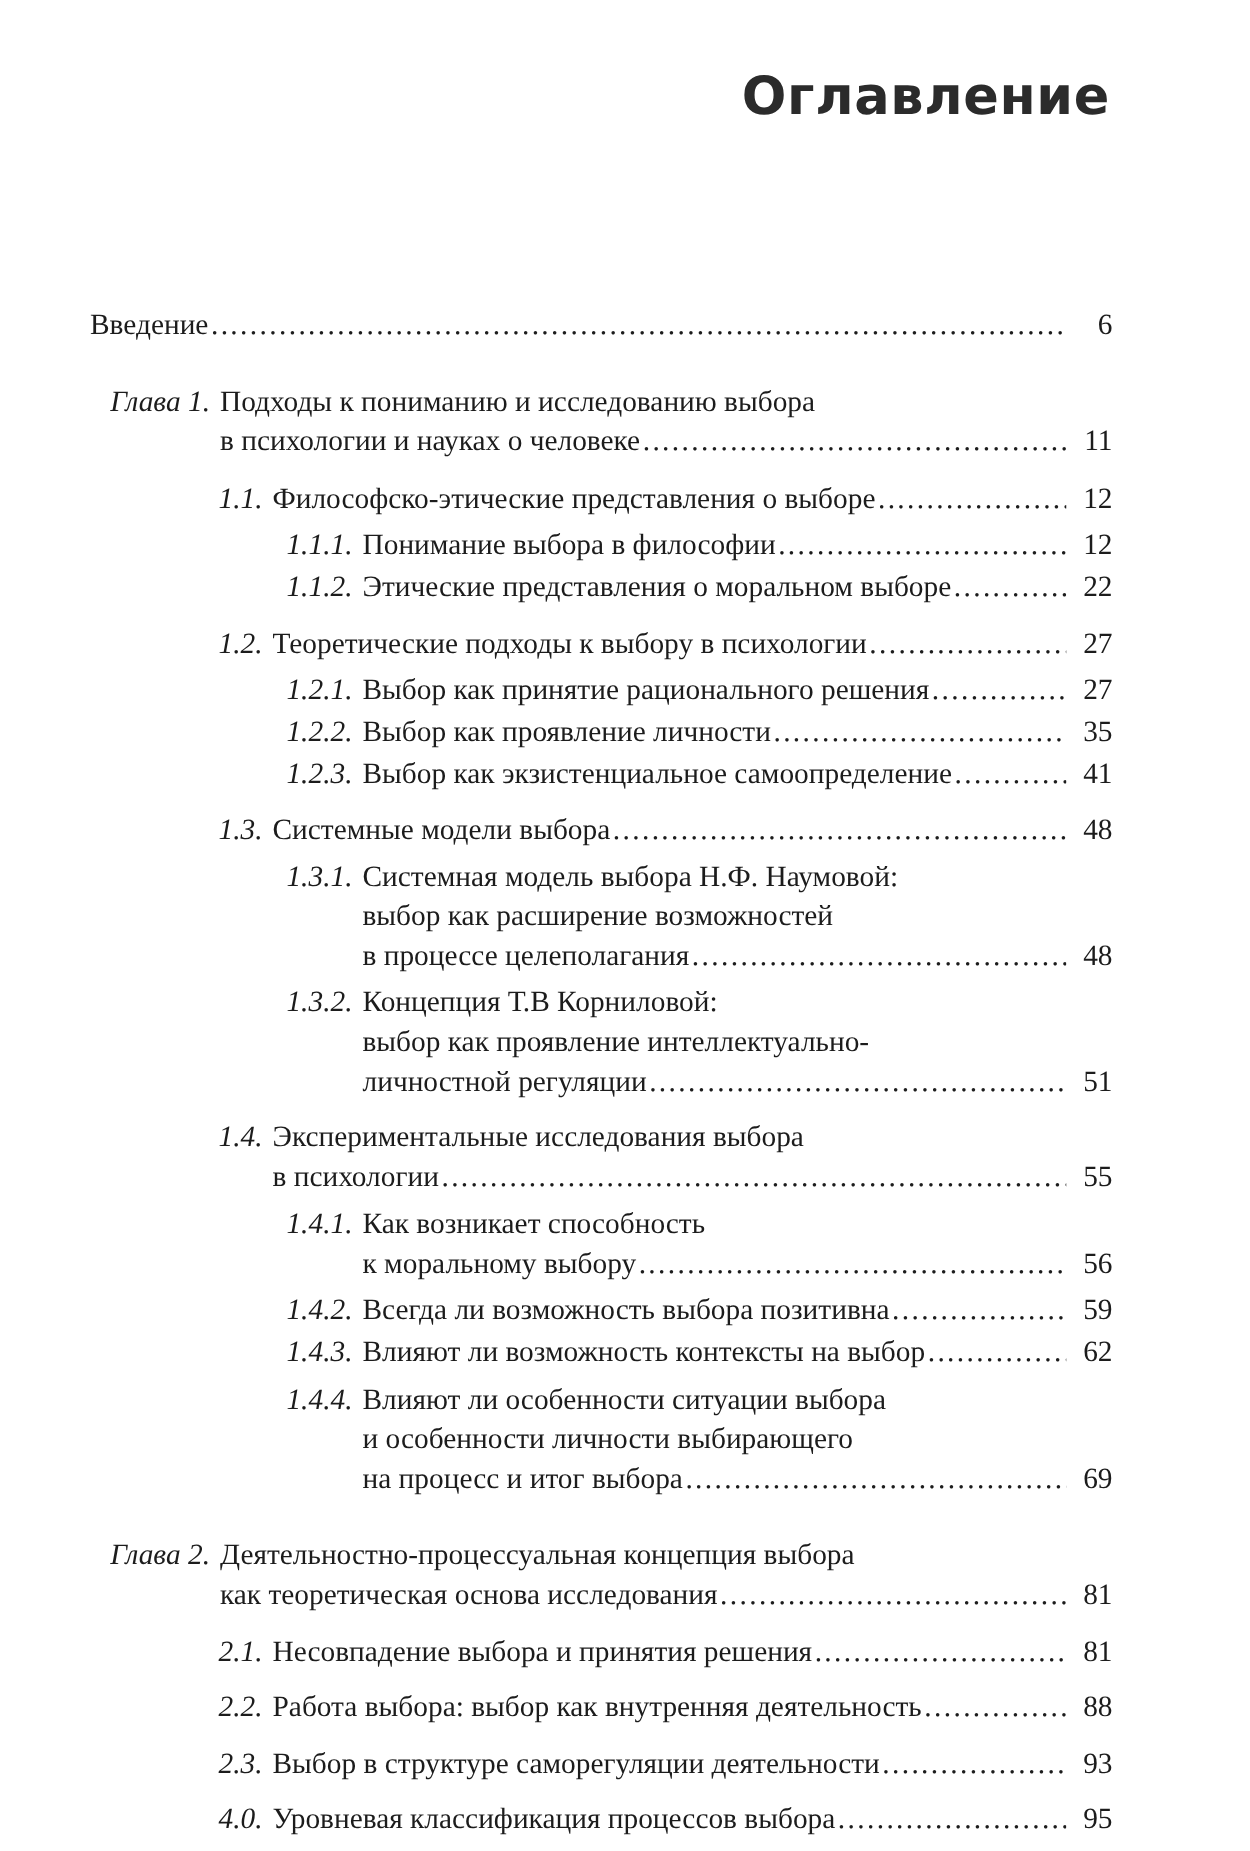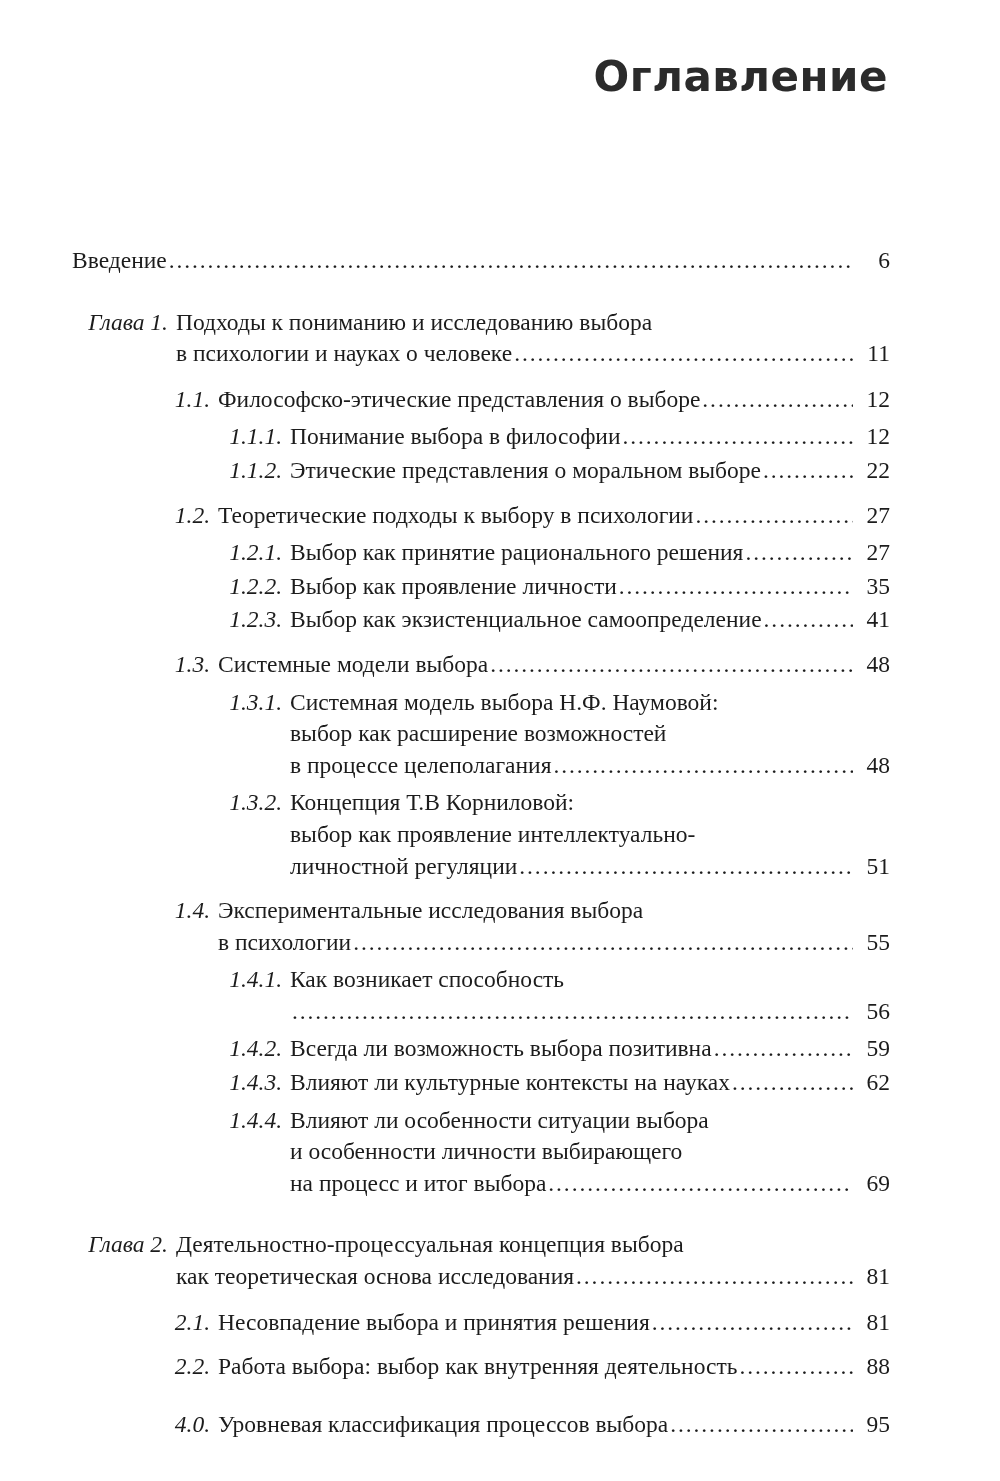--- a/index.html
+++ b/index.html
@@ -258,38 +258,39 @@
       </div>
       <div style="height: 6px;"></div>
       <div class="entry">
         <div class="row">
           <span class="num lvl3">1.4.1.</span>
           <span class="label">Как возникает способность</span>
           <span class="filler"></span>
         </div>
         <div class="row">
           <span class="pad-lvl3"></span>
+          <span class="label">к моральному выбору</span>
           <span class="leader"></span>
           <span class="pg">56</span>
         </div>
       </div>
       <div style="height: 6px;"></div>
       <div class="entry">
         <div class="row">
           <span class="num lvl3">1.4.2.</span>
           <span class="label">Всегда ли возможность выбора позитивна</span>
           <span class="leader"></span>
           <span class="pg">59</span>
         </div>
       </div>
       <div style="height: 2px;"></div>
       <div class="entry">
         <div class="row">
           <span class="num lvl3">1.4.3.</span>
-          <span class="label">Влияют ли культурные контексты на науках</span>
+          <span class="label">Влияют ли возможность контексты на выбор</span>
           <span class="leader"></span>
           <span class="pg">62</span>
         </div>
       </div>
       <div style="height: 6px;"></div>
       <div class="entry">
         <div class="row">
           <span class="num lvl3">1.4.4.</span>
           <span class="label">Влияют ли особенности ситуации выбора</span>
           <span class="filler"></span>
@@ -332,20 +333,28 @@
       <div style="height: 13px;"></div>
       <div class="entry">
         <div class="row">
           <span class="num lvl2">2.2.</span>
           <span class="label">Работа выбора: выбор как внутренняя деятельность</span>
           <span class="leader"></span>
           <span class="pg">88</span>
         </div>
       </div>
       <div style="height: 13px;"></div>
+      <div class="entry">
+        <div class="row">
+          <span class="num lvl2">2.3.</span>
+          <span class="label">Выбор в структуре саморегуляции деятельности</span>
+          <span class="leader"></span>
+          <span class="pg">93</span>
+        </div>
+      </div>
       <div style="height: 13px;"></div>
       <div class="entry">
         <div class="row">
           <span class="num lvl2">4.0.</span>
           <span class="label">Уровневая классификация процессов выбора</span>
           <span class="leader"></span>
           <span class="pg">95</span>
         </div>
       </div>
       <div style="height: 13px;"></div>

